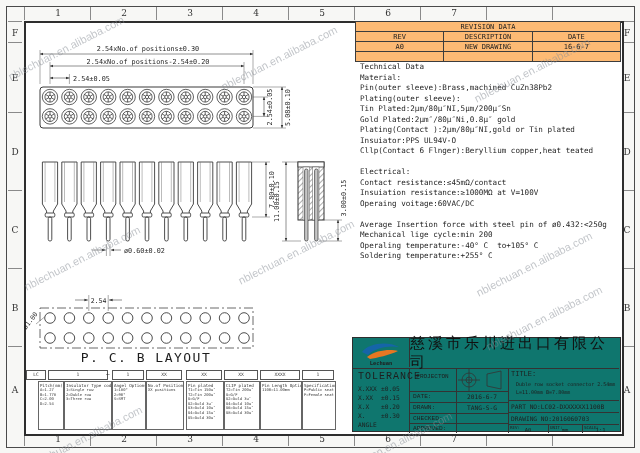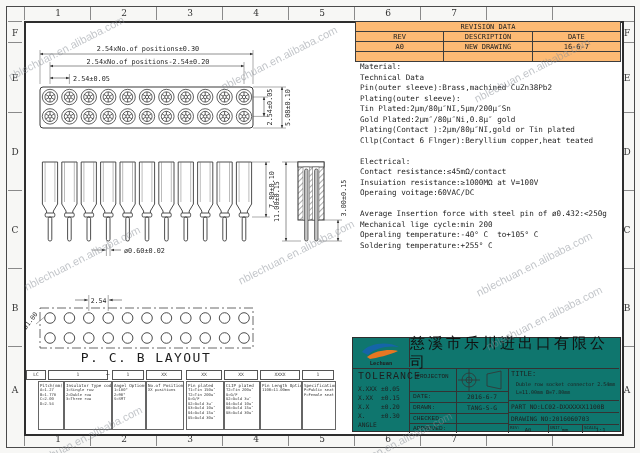--- a/index.html
+++ b/index.html
@@ -95,27 +95,28 @@
   </tr>
   <tr>
         <td></td>
         <td></td>
         <td></td>
       </tr>
 </tbody>
   </table>
 
 <div class="abs tech" id="techNotes">
+    <div style="">Technical Data</div>
     <div style="">Material:</div>
-    <div style="">Technical Data</div>
     <div style="">Pin(outer sleeve):Brass,machined CuZn38Pb2</div>
     <div style="">Plating(outer sleeve):</div>
     <div style="">Tin Plated:2μm/80μ″NI,5μm/200μ″Sn</div>
     <div style="">Gold Plated:2μm″/80μ″Ni,0.8μ″ gold</div>
     <div style="">Plating(Contact ):2μm/80μ″NI,gold or Tin plated</div>
+    <div style="">Insuiator:PPS UL94V-O</div>
     <div style="">Cllp(Contact 6 Flnger):Beryllium copper,heat teated</div>
     <div style="">&nbsp;</div>
     <div style="">Electrical:</div>
     <div style="">Contact resistance:≤45mΩ/contact</div>
     <div style="">Insuiation resistance:≥1000MΩ at V=100V</div>
     <div style="">Operaing voitage:60VAC/DC</div>
     <div style="">&nbsp;</div>
     <div style="">Average Insertion force with steel pin of ø0.432:&lt;250g</div>
     <div style="">Mechanical lige cycle:min 200</div>
     <div style="">Operaling temperature:-40° C  to+105° C</div>

